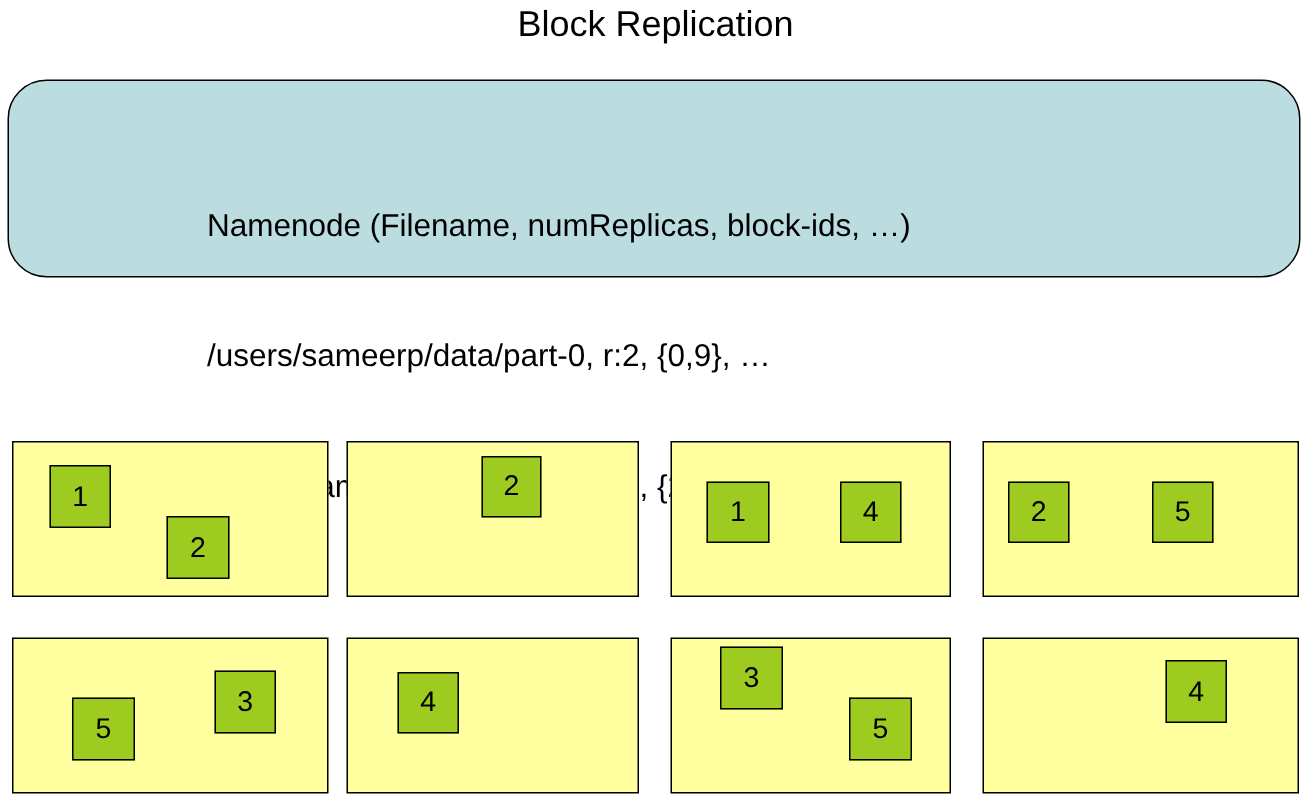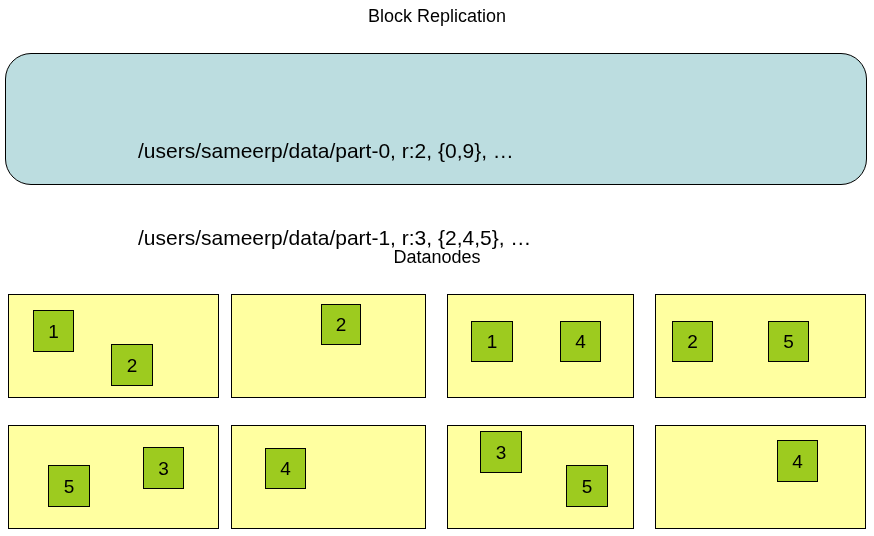--- a/index.html
+++ b/index.html
@@ -19,21 +19,21 @@
     position: absolute;
     left: 0; top: 0;
     width: 874px;
     height: 536px;
   }
   .title {
     position: absolute;
     left: 0;
     width: 874px;
     text-align: center;
-    font-size: 18px;
+    font-size: 24px;
     line-height: 27px;
     color: #000;
     white-space: nowrap;
   }
   #page-title { top: 3px; }
   #datanodes-title { top: 244px; }
 
   
   .namenode-box {
     position: absolute;
@@ -81,25 +81,25 @@
 </head>
 <body>
 
 <div id="canvas">
 
   <div class="title" id="page-title">Block Replication</div>
 
   <div class="namenode-box"></div>
 
   <div class="namenode-text">
+    <div>Namenode (Filename, numReplicas, block-ids, …)</div>
     <div>/users/sameerp/data/part-0, r:2, {0,9}, …</div>
     <div>/users/sameerp/data/part-1, r:3, {2,4,5}, …</div>
   </div>
 
-  <div class="title" id="datanodes-title">Datanodes</div>
 
   <div id="datanode-layer">
       <div class="dn-panel" style="left: 8px; top: 294px; width: 211px; height: 104px; background: rgb(255, 255, 160); border-color: rgb(0, 0, 0);"></div>
       <div class="block" style="left: 33px; top: 310px; width: 41px; height: 42px; background: rgb(157, 203, 31); border-color: rgb(0, 0, 0);">1</div>
       <div class="block" style="left: 111px; top: 344px; width: 42px; height: 42px; background: rgb(157, 203, 31); border-color: rgb(0, 0, 0);">2</div>
       <div class="dn-panel" style="left: 231px; top: 294px; width: 195px; height: 104px; background: rgb(255, 255, 160); border-color: rgb(0, 0, 0);"></div>
       <div class="block" style="left: 321px; top: 304px; width: 40px; height: 41px; background: rgb(157, 203, 31); border-color: rgb(0, 0, 0);">2</div>
       <div class="dn-panel" style="left: 447px; top: 294px; width: 187px; height: 104px; background: rgb(255, 255, 160); border-color: rgb(0, 0, 0);"></div>
       <div class="block" style="left: 471px; top: 321px; width: 42px; height: 41px; background: rgb(157, 203, 31); border-color: rgb(0, 0, 0);">1</div>
       <div class="block" style="left: 560px; top: 321px; width: 41px; height: 41px; background: rgb(157, 203, 31); border-color: rgb(0, 0, 0);">4</div>

